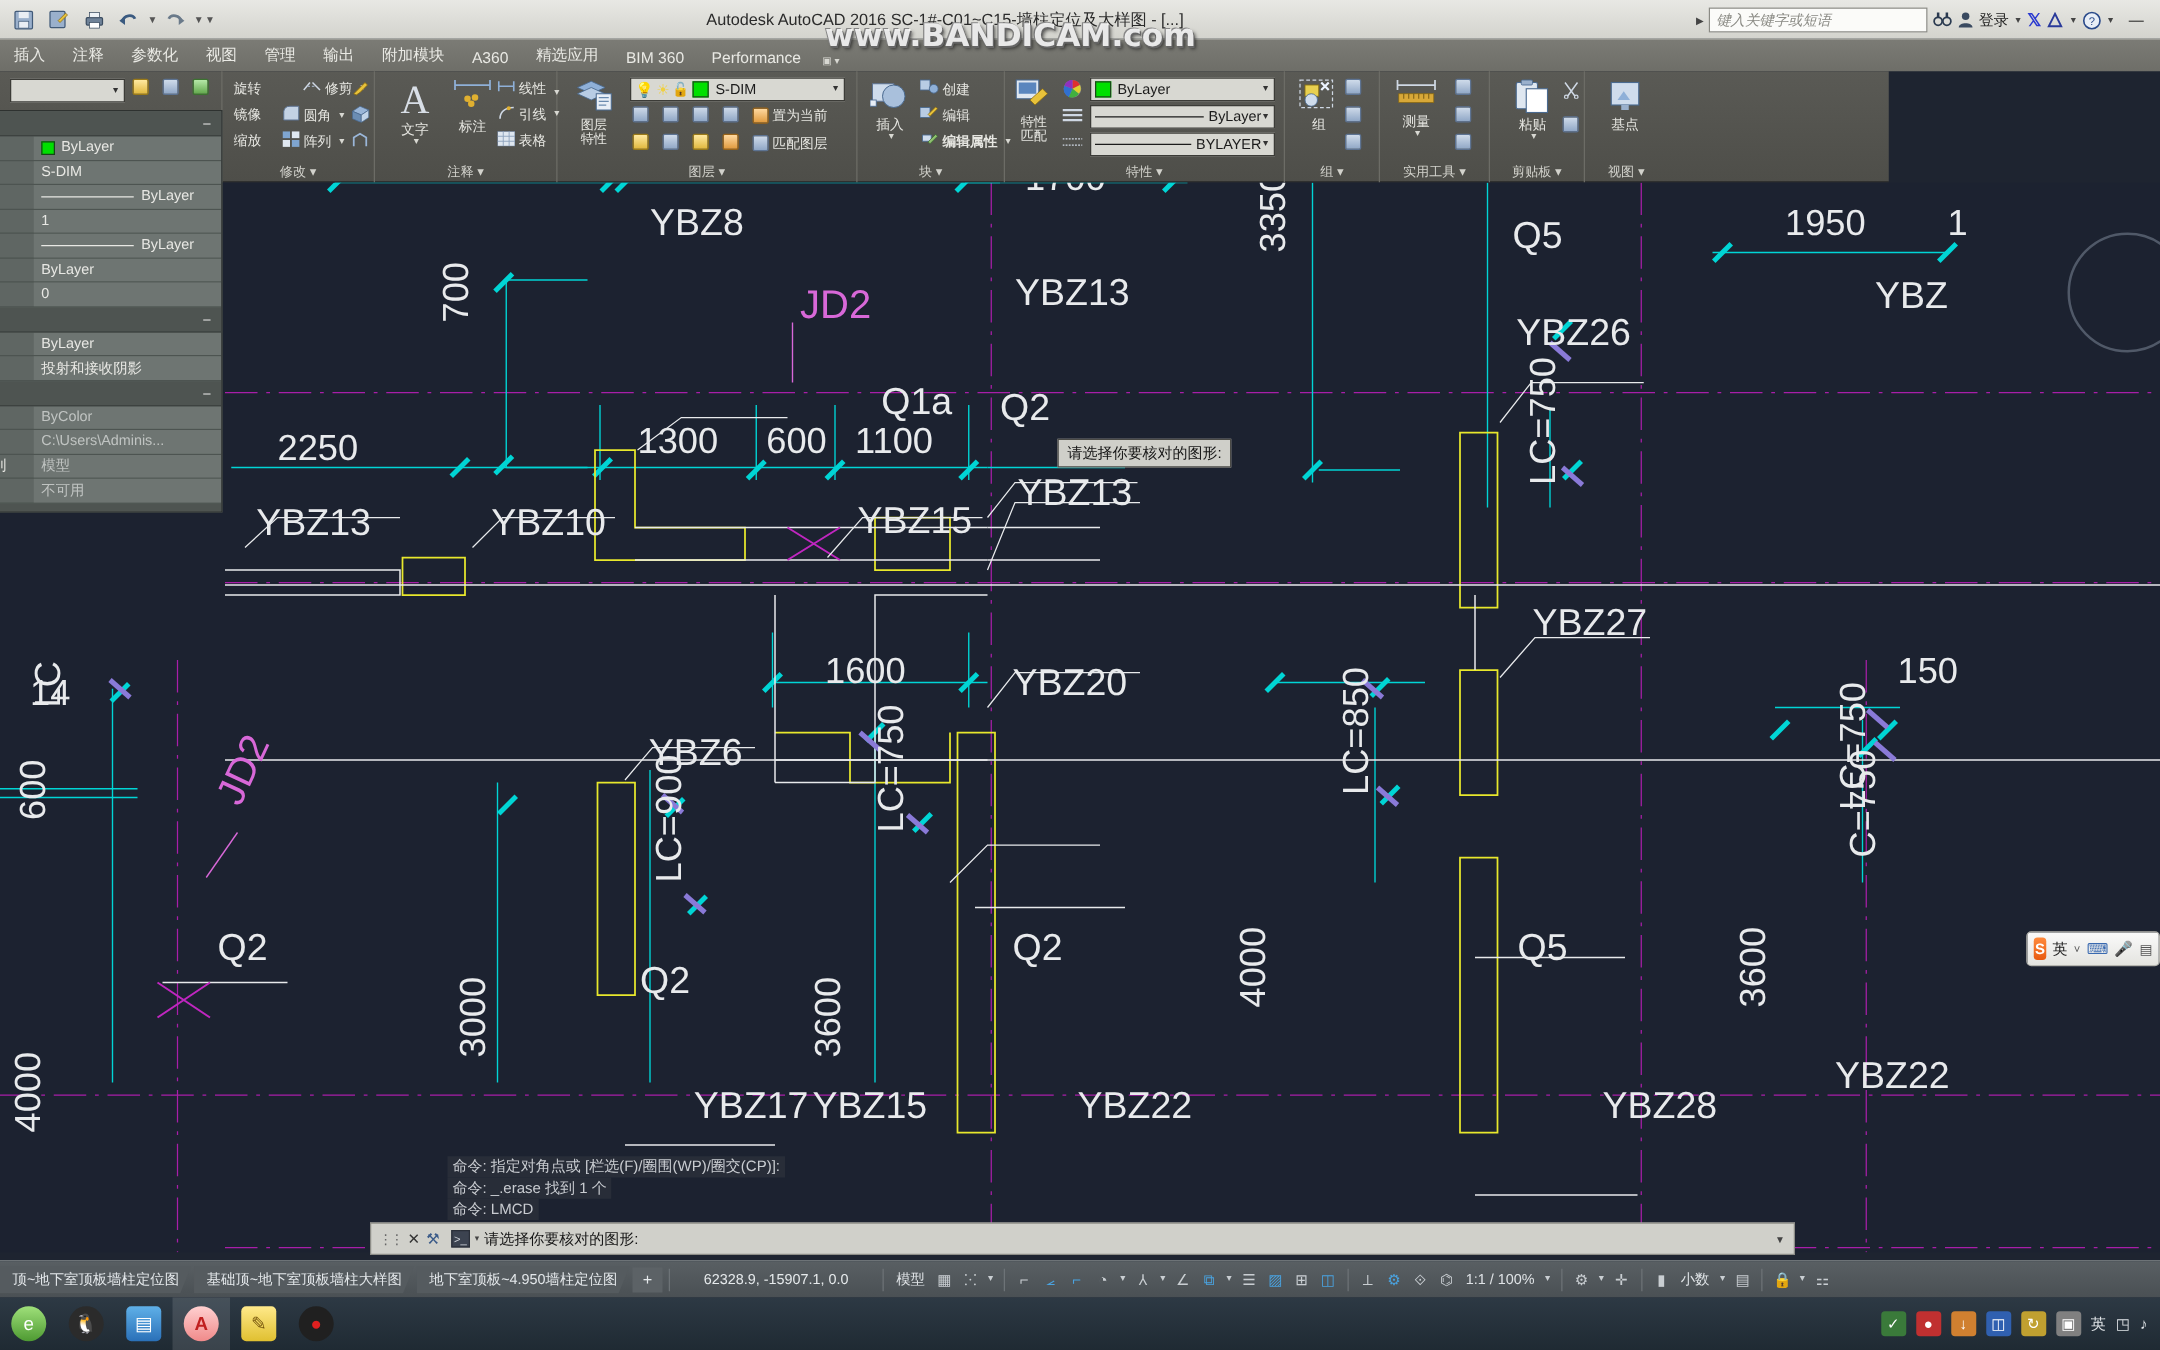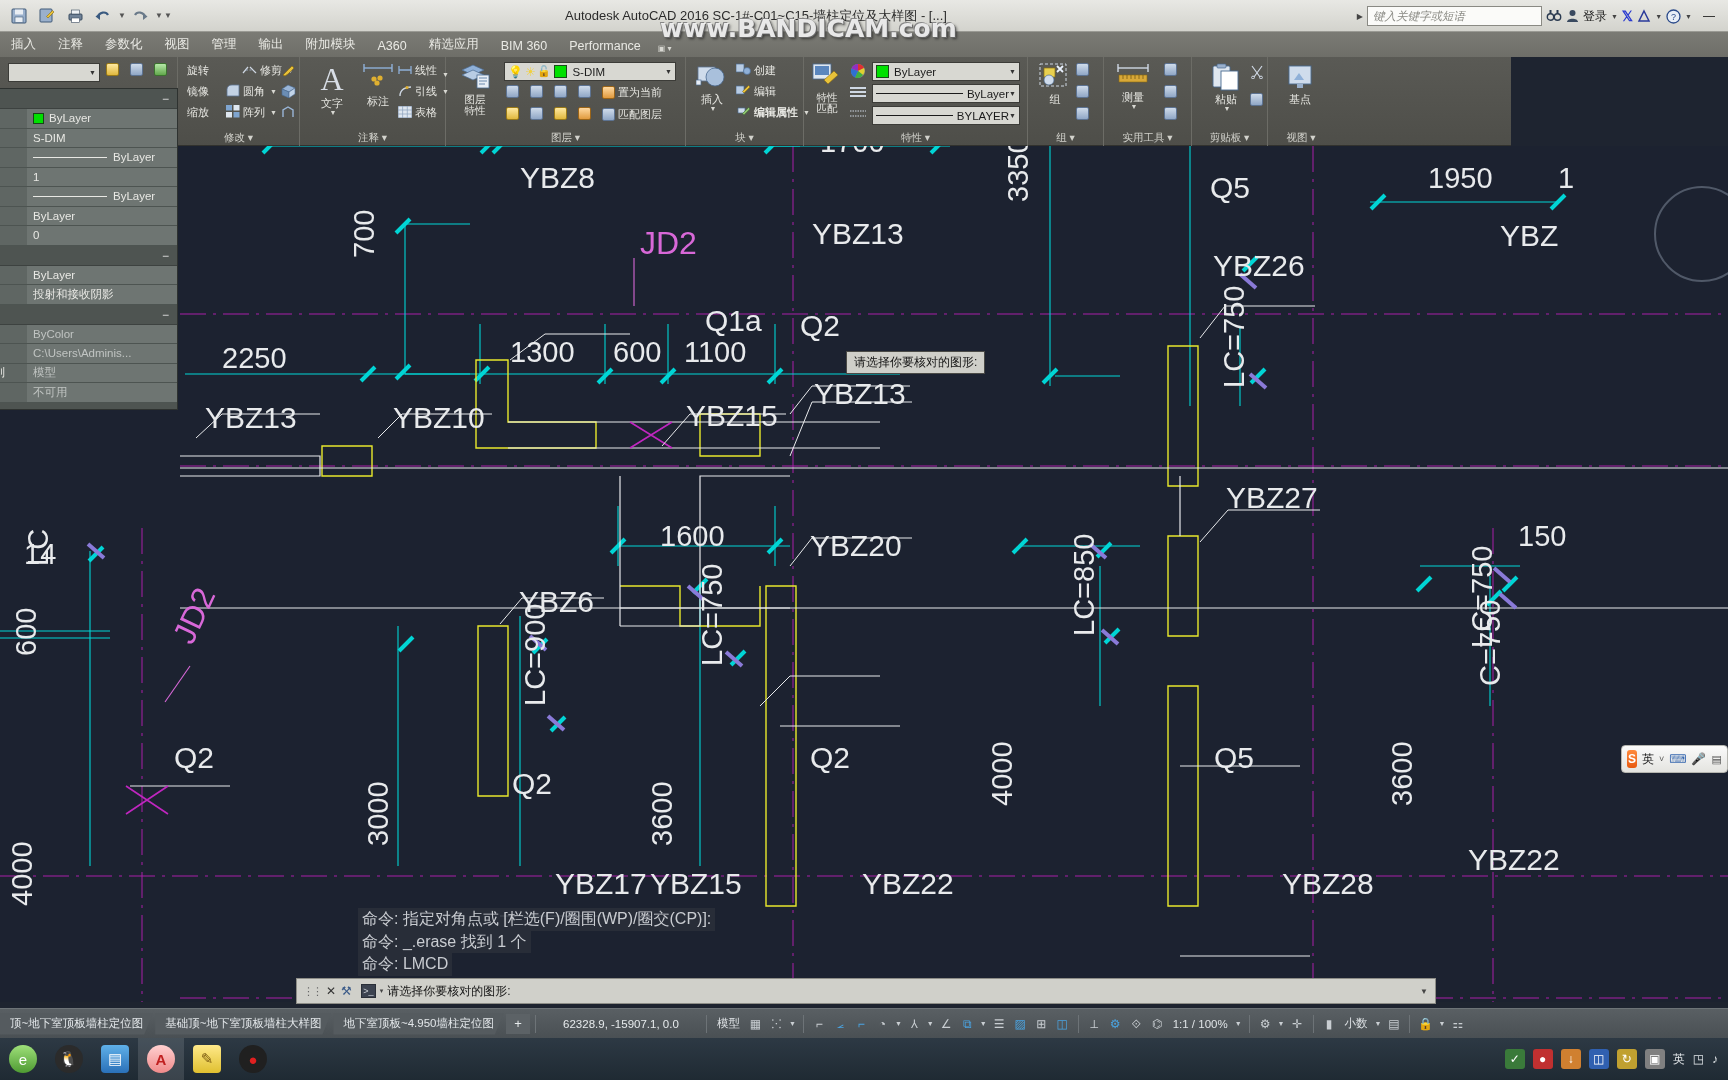--- a/index.html
+++ b/index.html
@@ -114,21 +114,21 @@
     position:absolute; left:0; top:146px; width:1728px; height:856px;
     background:#1c2230; overflow:hidden;
   }
   .cad{ position:absolute; left:0; top:0; width:1728px; height:856px; }
   .tip{
     position:absolute; background:#cfcfc9; border:1px solid #4a4a46;
     color:#151515; font-size:12px; padding:2px 7px; white-space:nowrap;
   }
 
   
-  .cmdhist{ position:absolute; left:358px; bottom:26px; font-size:16px; line-height:1.42; }
+  .cmdhist{ position:absolute; left:358px; bottom:26px; font-size:12px; line-height:1.42; }
   .cmdline-h{ background:rgba(42,48,58,.86); color:#c9ccd1; padding:0 4px; display:inline-block; white-space:nowrap;}
 
   
   .cmdbar{
     position:absolute; left:296px; top:978px; width:1140px; height:26px;
     background:#d0d0ca; border:1px solid #8d8d87;
     display:flex; align-items:center; font-size:12px; color:#151515; z-index:20;
   }
   .cmdtools{ display:flex; align-items:center; gap:5px; padding:0 6px; }
   .grip{ color:#666; font-size:11px; letter-spacing:-2px;}

